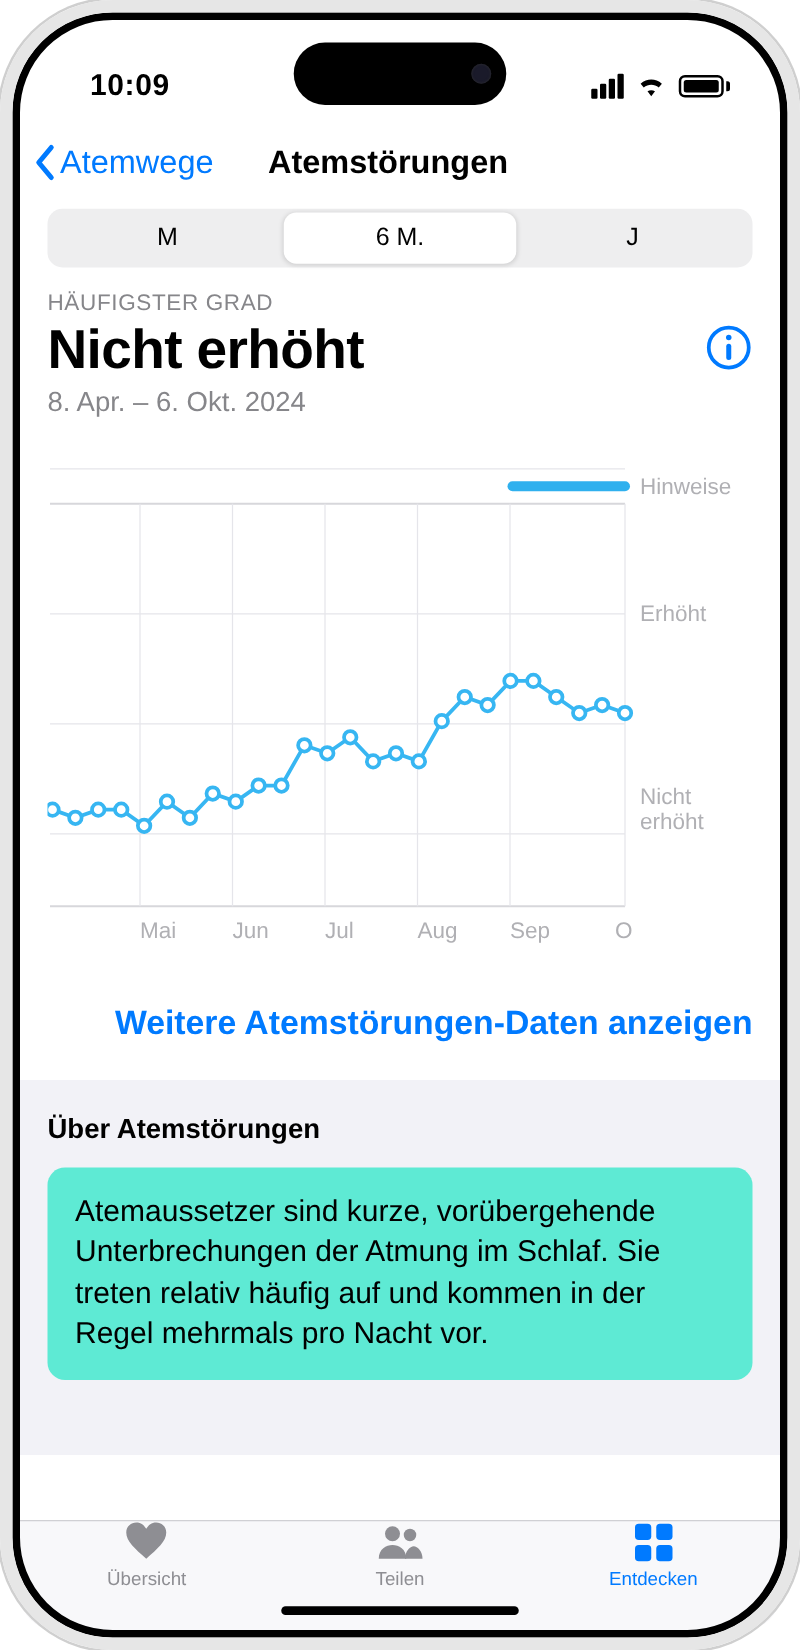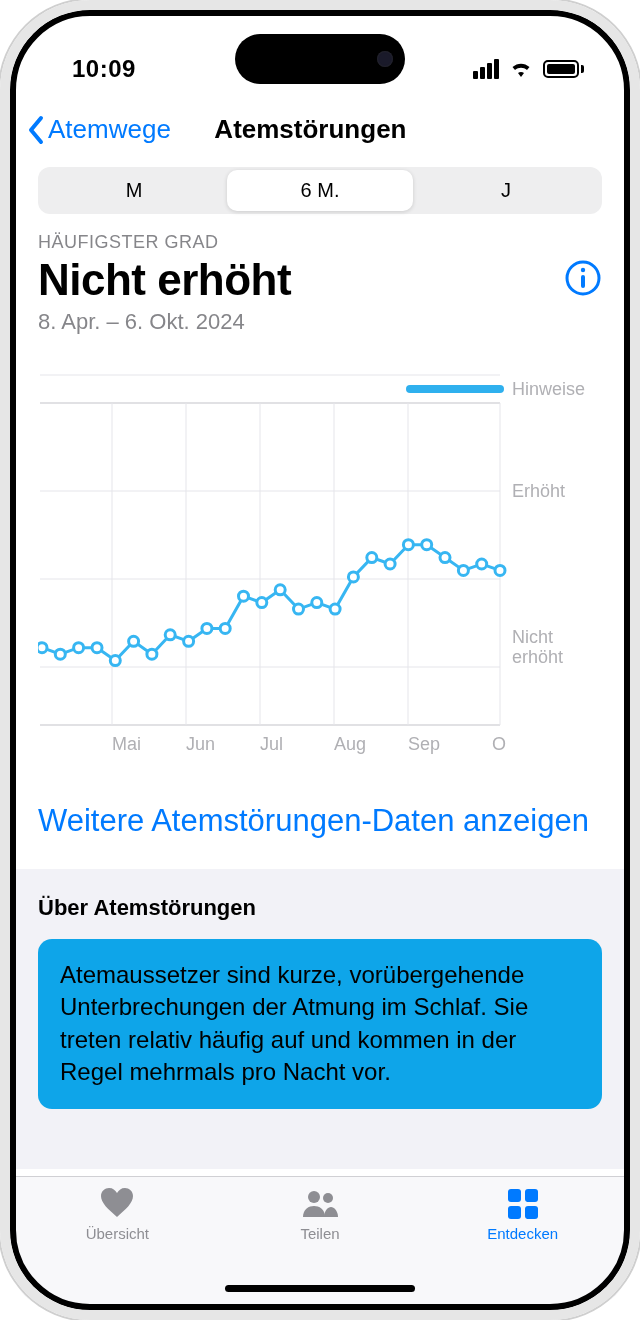--- a/index.html
+++ b/index.html
@@ -66,29 +66,29 @@
 
 .chart-wrap { position:relative; margin-top:20px; height:420px; }
 .chart-wrap svg { width:100%; height:100%; }
 .axis-label { fill:#b0b0b4; font-size:18px; }
 .grid-line { stroke:#e5e5ea; stroke-width:1; }
 .grid-line-b { stroke:#d7d7db; stroke-width:1.5; }
 .series { fill:none; stroke:#37b6f2; stroke-width:3; }
 .pt { fill:#fff; stroke:#37b6f2; stroke-width:3; }
 .legend-bar { stroke:#2fb0ee; stroke-width:8; stroke-linecap:round; }
 
-.more-link { text-align:left; color:#007aff; font-size:31px; font-weight:400; margin:28px 0 30px; }
+.more-link { text-align:right; color:#007aff; font-size:27px; font-weight:700; margin:28px 0 30px; }
 
 
 .about-section { background:#f2f2f7; margin: 0 -22px; padding: 26px 22px 60px; }
 .about-title { font-size:22px; font-weight:700; margin-bottom:18px; }
-.about-card { background:#0ea5e9; border-radius:14px; padding:20px 22px; font-size:24px; line-height:1.35; }
-
-
-.tab-bar { position:absolute; bottom:0; left:0; right:0; height:128px; background:rgba(248,248,250,0.94); backdrop-filter:blur(10px); border-top:1px solid #d0d0d4; display:flex; justify-content:space-around; padding-top:10px; z-index:50;}
+.about-card { background:#5eead4; border-radius:14px; padding:20px 22px; font-size:24px; line-height:1.35; }
+
+
+.tab-bar { position:absolute; bottom:0; left:0; right:0; height:88px; background:rgba(248,248,250,0.94); backdrop-filter:blur(10px); border-top:1px solid #d0d0d4; display:flex; justify-content:space-around; z-index:50;}
 .tab-item { display:flex; flex-direction:column; align-items:center; gap:4px; font-size:15px; color:#8e8e93; flex:1; }
 .tab-item.active { color:#007aff; }
 .tab-item svg { width:38px; height:34px; }
 .home-indicator { position:absolute; bottom:12px; left:50%; transform:translateX(-50%); width:190px; height:7px; background:#000; border-radius:4px; z-index:60; }
 </style>
 </head>
 <body>
 
 <div class="side-btn sb-left1"></div>
 <div class="side-btn sb-left2"></div>

